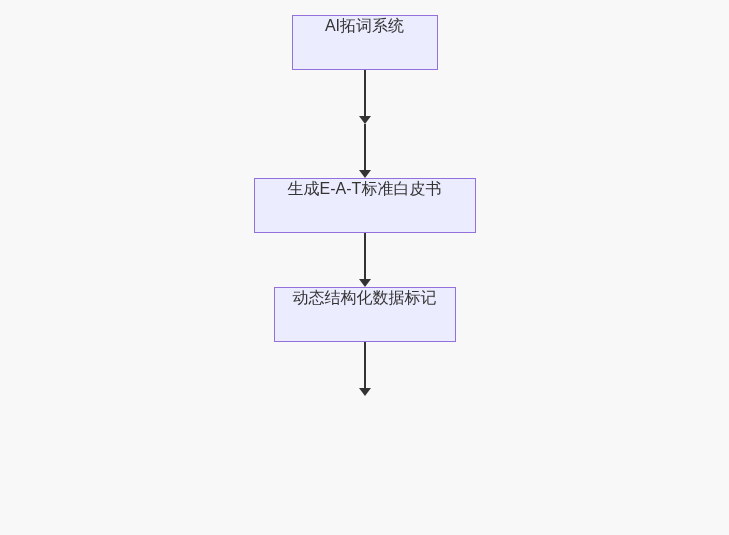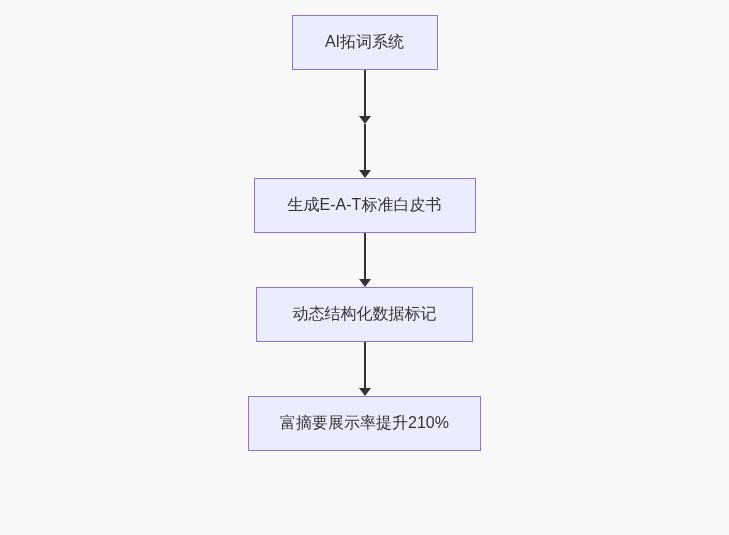--- a/index.html
+++ b/index.html
@@ -24,29 +24,29 @@
     box-sizing: border-box;
   }
   .node {
     box-sizing: border-box;
     height: 55px;
     background: var(--node-fill, #ECECFF);
     border: 1px solid var(--node-border, #9370DB);
     color: var(--text, #333333);
     font-size: 16px;
     display: flex;
-    align-items: center;
+    align-items: flex-start;
     justify-content: center;
     white-space: nowrap;
     flex: 0 0 auto;
   }
   .node-1 { width: 146px; }
   .node-2 { width: 188px; }
   .node-3 { width: 222px; }
-  .node-4 { width: 217px; }
+  .node-4 { width: 182px; }
   .node-5 { width: 233px; }
   .edge {
     height: 54px;
     display: flex;
     flex-direction: column;
     align-items: center;
     flex: 0 0 auto;
   }
   .edge-line {
     width: 2px;
@@ -92,17 +92,14 @@
 
   <div class="node node-4">
     <span>动态结构化数据标记</span>
   </div>
 
   <div class="edge">
     <div class="edge-line"></div>
     <div class="arrowhead"></div>
   </div>
 
-  <div class="node node-5">
-    <span>富摘要展示率提升210%</span>
-  </div>
 
 </div>
 
 </body></html>

